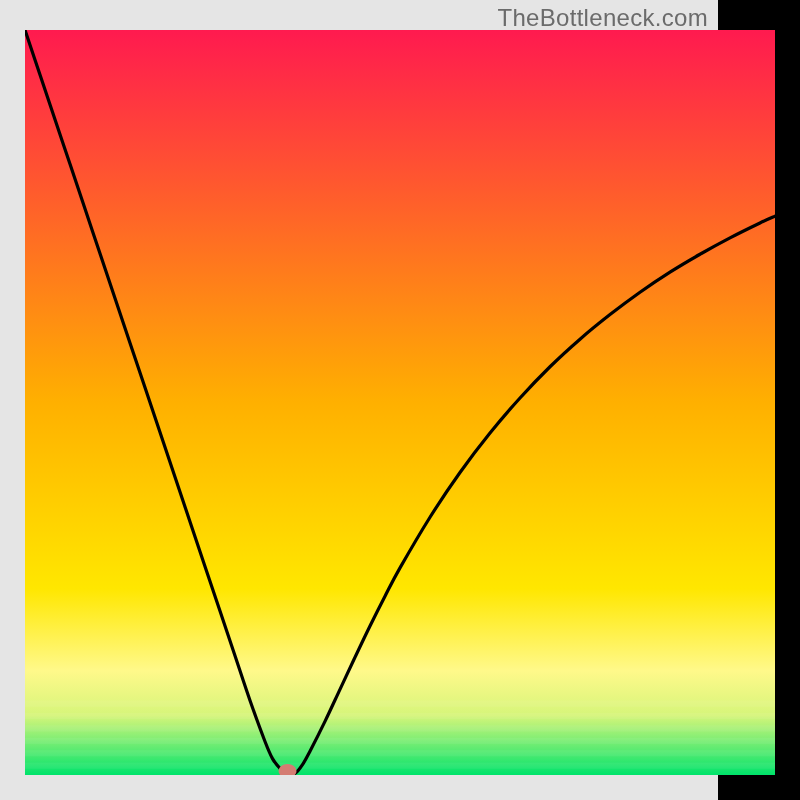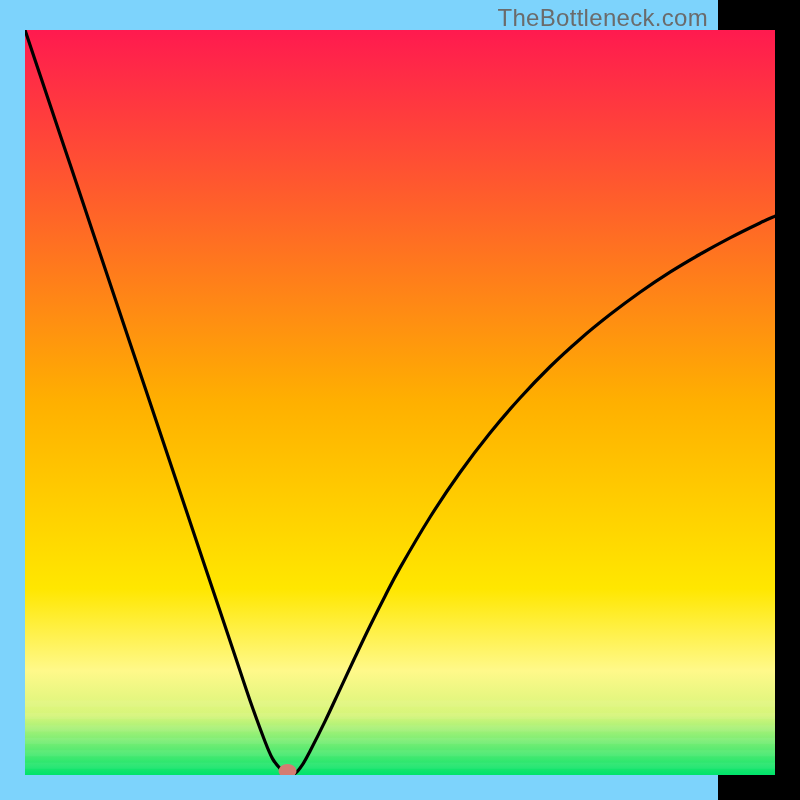--- a/index.html
+++ b/index.html
@@ -7,21 +7,21 @@
     padding: 0;
     width: 800px;
     height: 800px;
     background: #000;
     overflow: hidden;
   }
   .outer {
     position: relative;
     width: 718px;
     height: 800px;
-    background: #7dd3fc;
+    background: #e5e5e5;
   }
   .panel {
     position: absolute;
     left: 25px;
     top: 30px;
     width: 750px;
     height: 745px;
   }
   .watermark {
     position: absolute;

